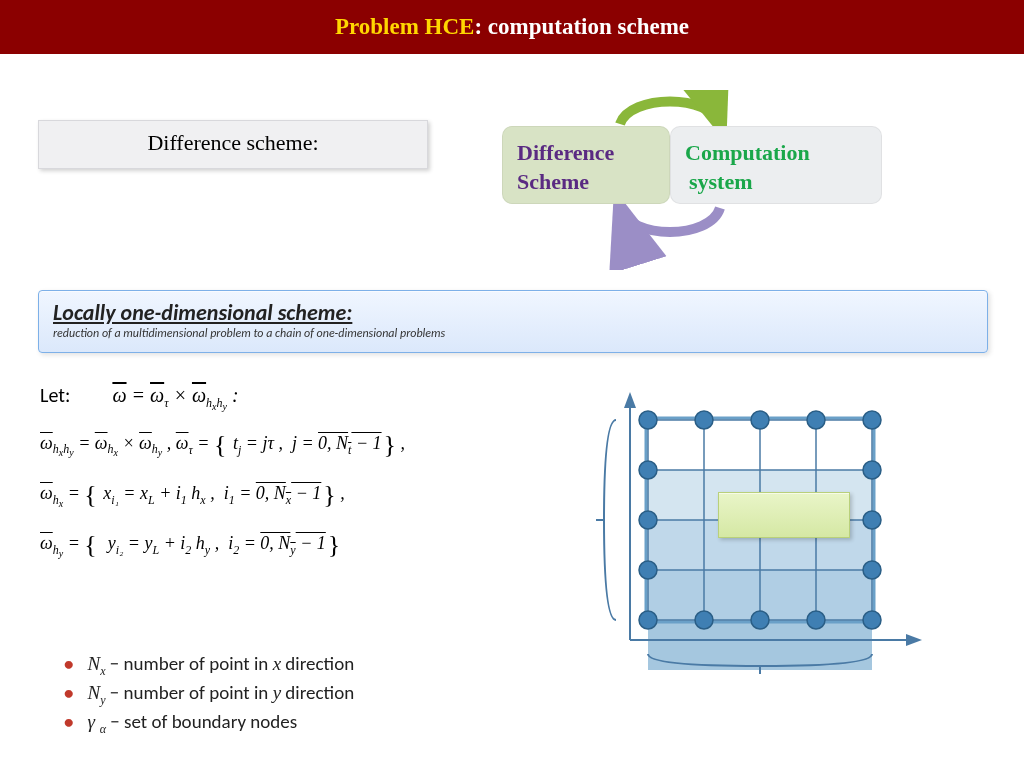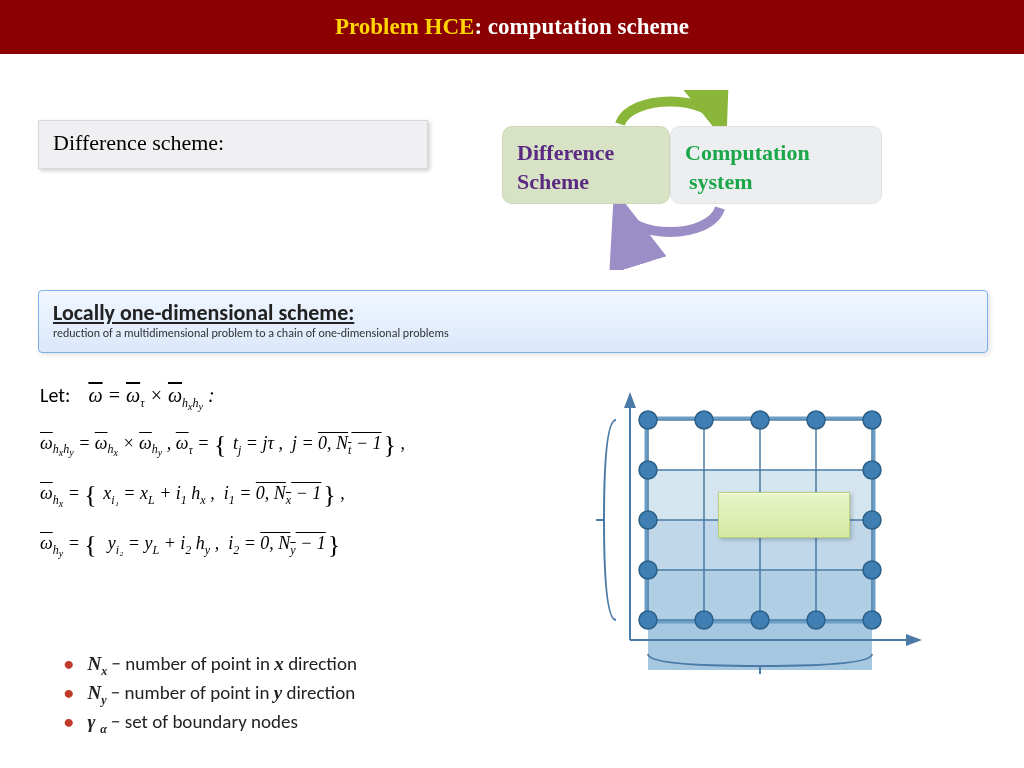--- a/index.html
+++ b/index.html
@@ -25,20 +25,21 @@
     position: absolute;
     left: 38px;
     top: 120px;
     width: 360px;
     background: #f0f0f2;
     border: 1px solid #d8d8dc;
     padding: 8px 14px 10px;
     font-size: 22px;
     line-height: 1.3;
     box-shadow: 2px 2px 4px rgba(0,0,0,.18);
+    text-align: center;
   }
   .cycle {
     position: absolute;
     left: 470px;
     top: 90px;
     width: 420px;
     height: 180px;
   }
   .cycle-box {
     position: absolute;
@@ -69,20 +70,21 @@
     position: absolute;
     left: 38px;
     top: 290px;
     width: 920px;
     background: linear-gradient(#f0f6ff, #dbe8fb);
     border: 1px solid #7db0e8;
     border-radius: 4px;
     padding: 8px 14px 12px;
     font-family: Calibri, Arial, sans-serif;
     box-shadow: 0 1px 0 rgba(255,255,255,.6) inset, 2px 2px 5px rgba(0,0,0,.12);
+    font-style: italic;
   }
   .lod-title {
     font-size: 22px;
     font-weight: bold;
     color: #222;
     text-decoration: underline;
   }
   .lod-sub {
     font-size: 12px;
     color: #333;
@@ -105,21 +107,21 @@
   .bullets {
     position: absolute;
     left: 64px;
     top: 650px;
     font-family: Calibri, Arial, sans-serif;
     font-size: 19px;
     color: #222;
   }
   .bullets .row { margin: 2px 0; }
   .bullets .dot { color: #c0392b; font-weight: bold; margin-right: 14px; }
-  .bullets .mvar { font-family: "Times New Roman", serif; font-style: italic; font-weight: bold; }
+  .bullets .mvar { font-family: "Times New Roman", serif; font-style: italic; }
   .bullets .msub { font-size: 12px; font-style: italic; vertical-align: sub; }
 
   .grid-wrap {
     position: absolute;
     left: 590px;
     top: 390px;
     width: 380px;
     height: 310px;
   }
   .grid-wrap svg { position: absolute; top: 0; left: 0; }
@@ -166,21 +168,21 @@
 
 <div class="lod-box">
   <div class="lod-title">Locally one-dimensional scheme:</div>
   <div class="lod-sub">reduction of a multidimensional problem to a chain of one-dimensional problems</div>
 </div>
 
 <div class="math-area">
   <div class="let-row">
     <span>Let:</span>
     &nbsp;&nbsp;
-    <span class="math-line" style="font-family:'Times New Roman';">
+    <span class="math-line" style="font-family:'Times New Roman';margin-left:24px;">
       <span class="over"><i>ω</i></span> = <span class="over"><i>ω</i></span><span class="sub">τ</span> × <span class="over"><i>ω</i></span><span class="sub">h<sub>x</sub>h<sub>y</sub></span> :
     </span>
   </div>
 
   <div class="math-line">
     <span class="over">ω</span><span class="sub">h<sub>x</sub>h<sub>y</sub></span>
     = <span class="over">ω</span><span class="sub">h<sub>x</sub></span>
     × <span class="over">ω</span><span class="sub">h<sub>y</sub></span> ,
     <span class="over">ω</span><span class="sub">τ</span> =
     <span class="brace-l"></span> t<span class="sub">j</span> = jτ ,&nbsp; j = <span class="over">0, N<span class="sub">t</span> − 1</span><span class="brace-r"></span> ,

